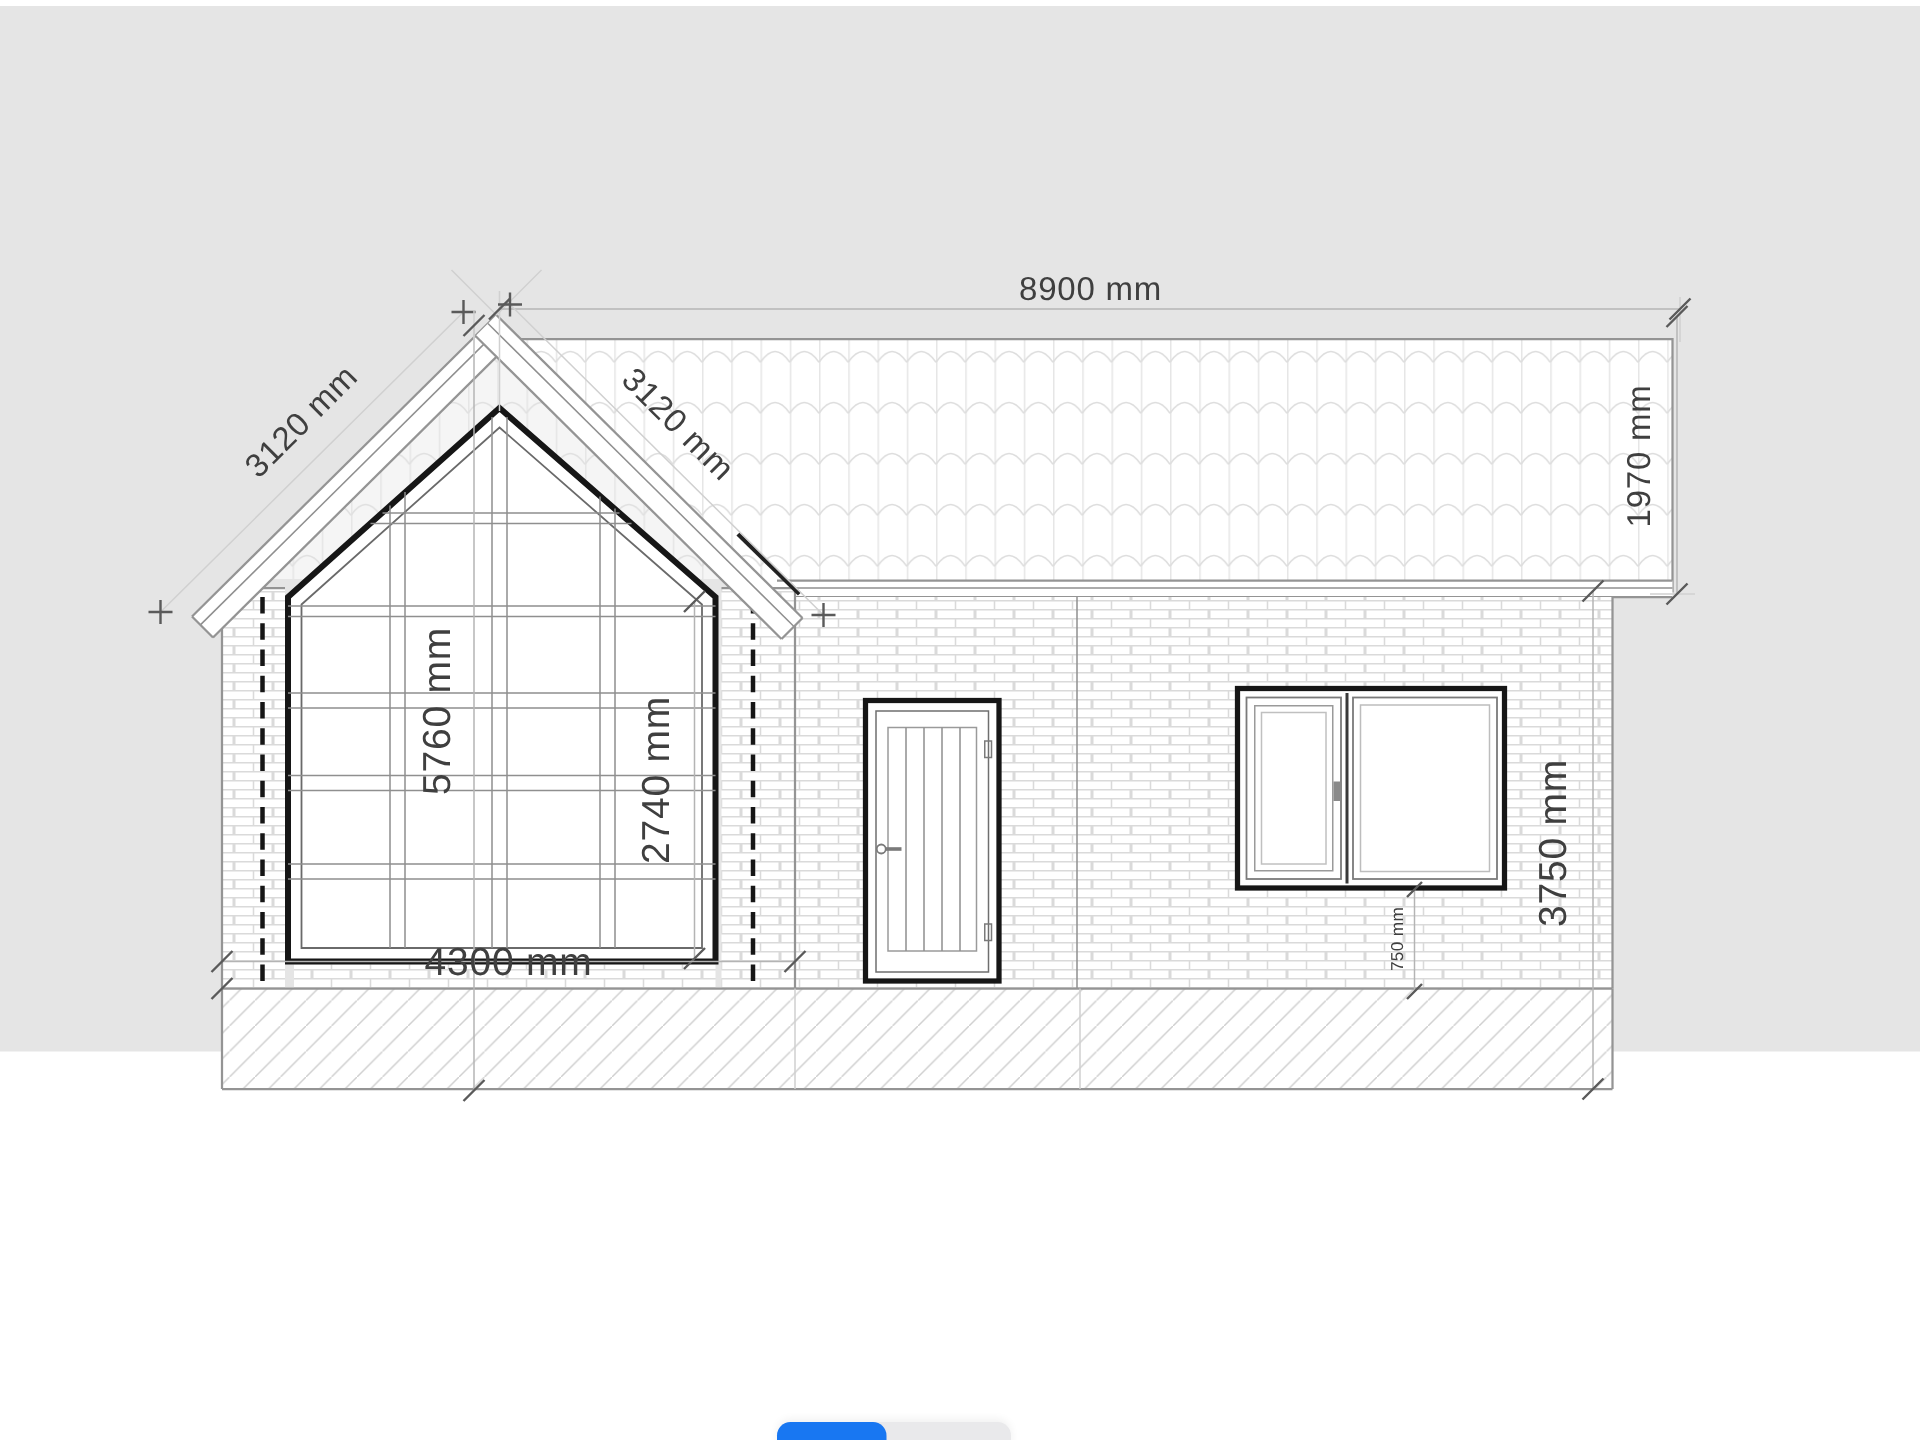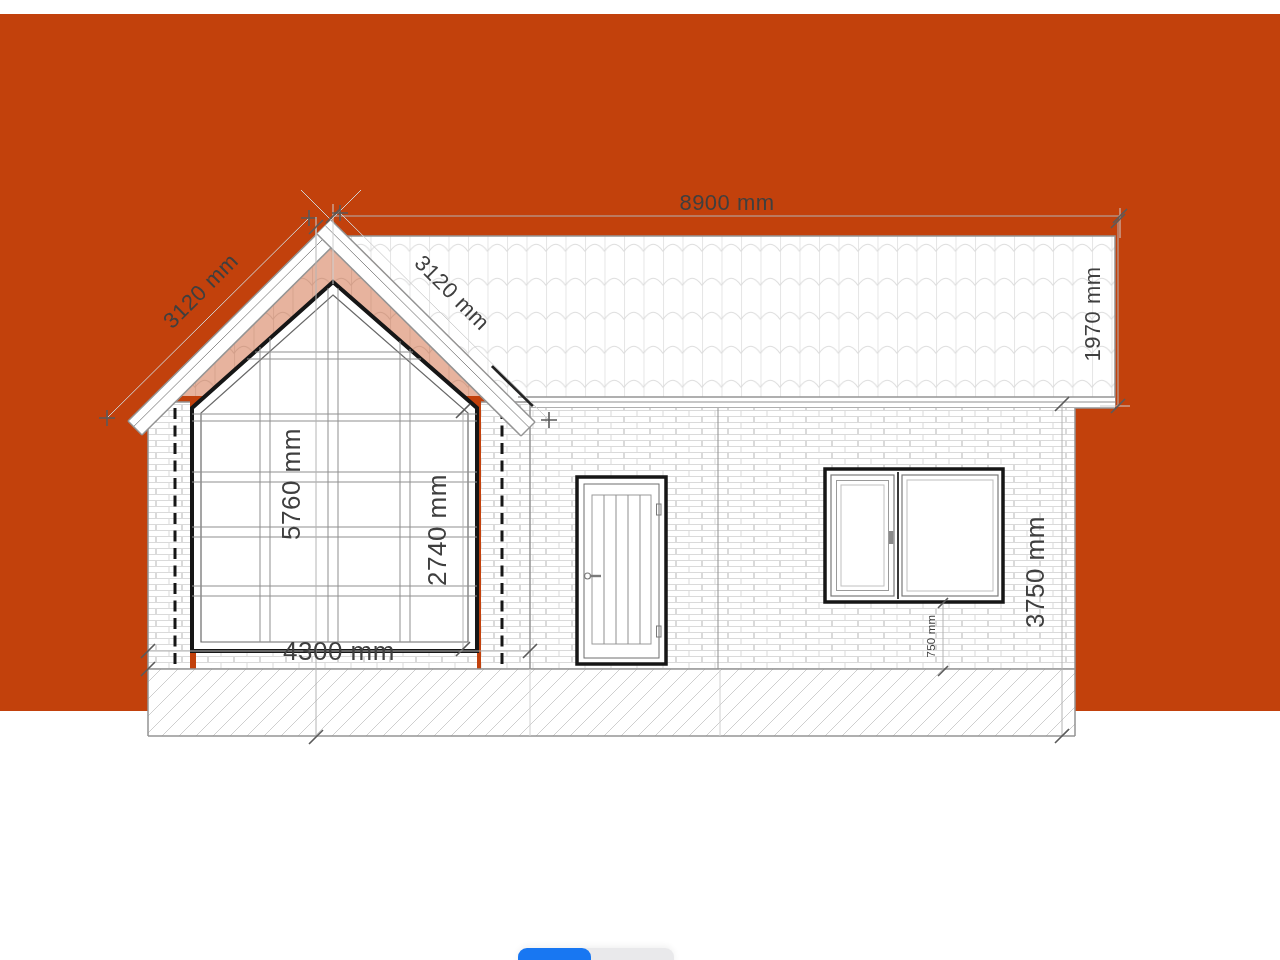--- a/index.html
+++ b/index.html
@@ -1,18 +1,18 @@
 <!DOCTYPE html>
 <html><head>
 <meta charset="utf-8">
 <style>
   html,body{margin:0;padding:0;background:#ffffff;}
   body{width:1280px;height:960px;overflow:hidden;position:relative;
        font-family:"Liberation Sans","DejaVu Sans",sans-serif;}
-  #stage{position:absolute;left:0;top:14px;width:1280px;height:697px;background:#c2410c;}
+  #stage{position:absolute;left:0;top:4px;width:1280px;height:697px;background:#e5e5e5;}
   svg{display:block;}
   .dim-text{fill:#3f3f3f;letter-spacing:0.5px;}
   .dim-lg{font-size:22px;}
   .dim-xl{font-size:26px;}
   .dim-sm{font-size:11.5px;letter-spacing:0.2px;}
   .thin{stroke:#8f8f8f;stroke-width:1;fill:none;}
   .med{stroke:#949494;stroke-width:1.5;fill:none;}
   .dimline{stroke:#b4b4b4;stroke-width:1;fill:none;}
   .ext{stroke:#d0d0d0;stroke-width:1;fill:none;}
   .tick{stroke:#5a5a5a;stroke-width:1.6;fill:none;}

